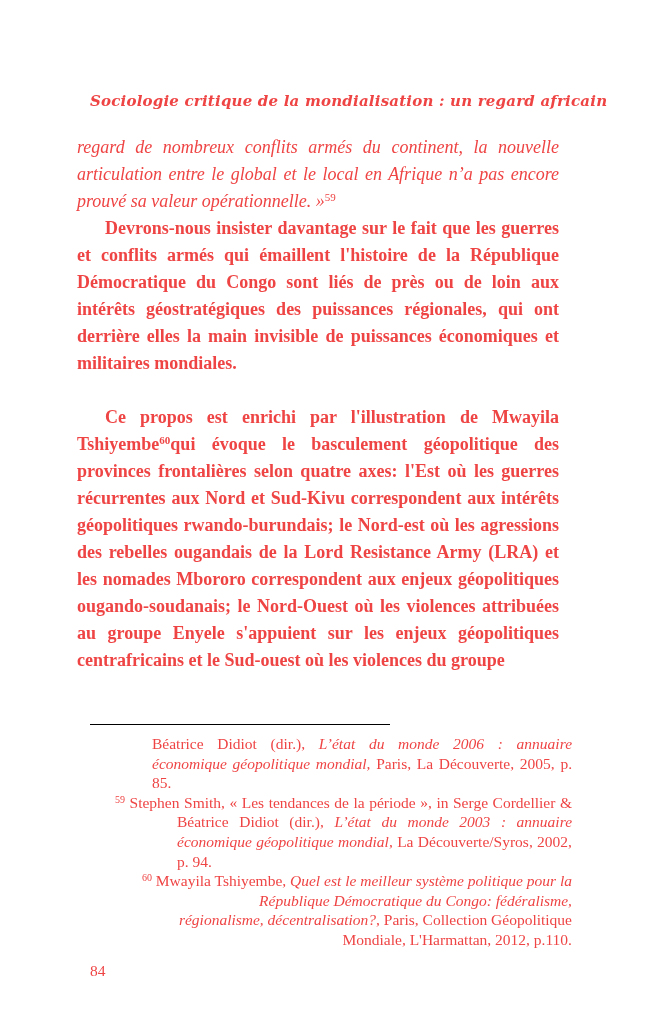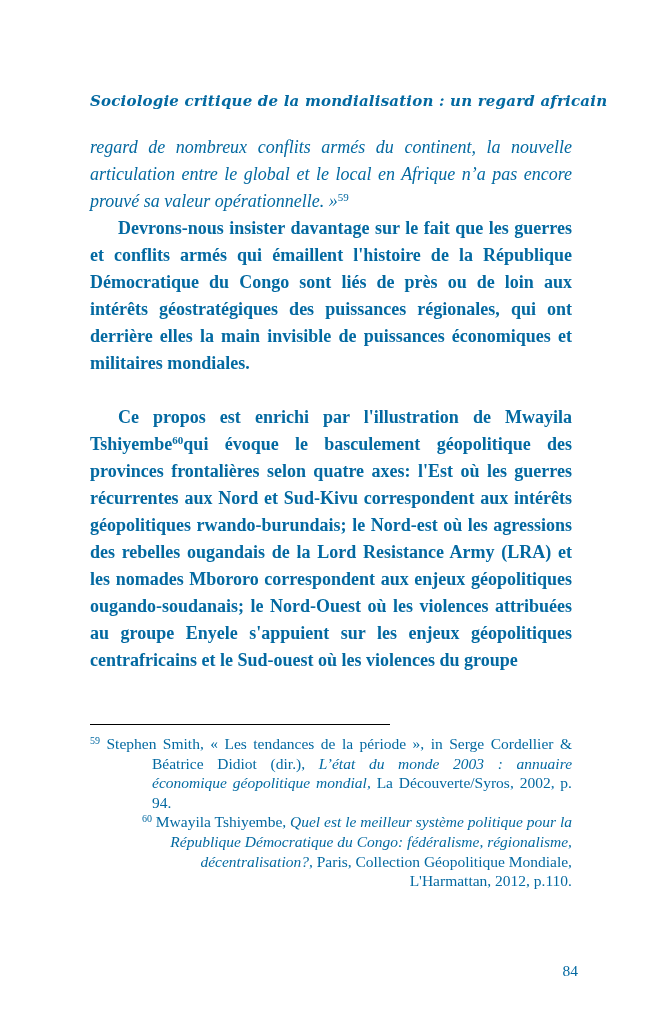--- a/index.html
+++ b/index.html
@@ -5,39 +5,39 @@
   html, body {
     margin: 0;
     padding: 0;
     background: #ffffff;
   }
   .page {
     position: relative;
     width: 650px;
     height: 1036px;
     background: #ffffff;
-    color: #0369a1;
+    color: #ef4444;
     font-family: "Liberation Serif", "DejaVu Serif", serif;
     overflow: hidden;
   }
   .running-header {
     position: absolute;
     left: 90px;
     top: 92px;
     width: 482px;
     font-family: "DejaVu Serif", serif;
     font-style: italic;
     font-weight: bold;
     font-size: 15px;
     letter-spacing: 0.2px;
     white-space: nowrap;
   }
   .body-text {
     position: absolute;
-    left: 90px;
+    left: 77px;
     top: 134px;
     width: 482px;
     font-size: 18px;
     line-height: 27px;
     text-align: justify;
   }
   .body-text p {
     margin: 0;
     padding: 0;
   }
@@ -76,40 +76,41 @@
   }
   .fn {
     margin: 0;
   }
   .fn-cont {
     padding-left: 62px;
   }
   .fn-hang {
     padding-left: 62px;
     text-indent: -62px;
+    margin-left: 25px;
   }
   .fn-left {
     text-align: right;
   }
   .italic {
     font-style: italic;
   }
   sup.fn-marker {
     font-size: 10px;
     line-height: 0;
     vertical-align: baseline;
     position: relative;
     top: -0.5em;
   }
   .page-number {
     position: absolute;
-    left: 96px;
+    left: 90px;
     top: 962px;
     width: 482px;
-    text-align: right;
+    text-align: left;
     font-size: 15.5px;
   }
 </style>
 </head>
 <body>
 
 <div class="page">
 
   <div class="running-header">Sociologie critique de la mondialisation : un regard africain</div>
 
@@ -120,20 +121,21 @@
     <p class="indent">Devrons-nous insister davantage sur le fait que les guerres et conflits armés qui émaillent l'histoire de la République Démocratique du Congo sont liés de près ou de loin aux intérêts géostratégiques des puissances régionales, qui ont derrière elles la main invisible de puissances économiques et militaires mondiales.</p>
 
     <p class="indent gap-above"><span>Ce propos est enrichi par l'illustration de Mwayila Tshiyembe</span><sup class="ref">60</sup><span>qui évoque le basculement géopolitique des provinces frontalières selon quatre axes: l'Est où les guerres récurrentes aux Nord et Sud-Kivu correspondent aux intérêts géopolitiques rwando-burundais; le Nord-est où les agressions des rebelles ougandais de la Lord Resistance Army (LRA) et les nomades Mbororo correspondent aux enjeux géopolitiques ougando-soudanais; le Nord-Ouest où les violences attribuées au groupe Enyele s'appuient sur les enjeux géopolitiques centrafricains et le Sud-ouest où les violences du groupe</span></p>
 
   </div>
 
   <div class="footnotes">
 
     <div class="fn-separator"></div>
 
+    <div class="fn fn-cont"><span>Béatrice Didiot (dir.), </span><span class="italic">L’état du monde 2006 : annuaire économique géopolitique mondial,</span><span>  Paris, La Découverte, 2005, p. 85.</span></div>
 
     <div class="fn fn-hang"><sup class="fn-marker">59</sup><span> Stephen Smith, « Les tendances de la période », in Serge Cordellier &amp; Béatrice Didiot (dir.), </span><span class="italic">L’état du monde 2003 : annuaire économique géopolitique mondial,</span><span> La Découverte/Syros, 2002, p. 94.</span></div>
 
     <div class="fn fn-hang fn-left"><sup class="fn-marker">60</sup><span> Mwayila Tshiyembe, </span><span class="italic">Quel est le meilleur système politique pour la République Démocratique du Congo: fédéralisme, régionalisme, décentralisation?</span><span>, Paris, Collection Géopolitique Mondiale,  L'Harmattan, 2012, p.110.</span></div>
 
   </div>
 
   <div class="page-number">84</div>
 
 </div>

